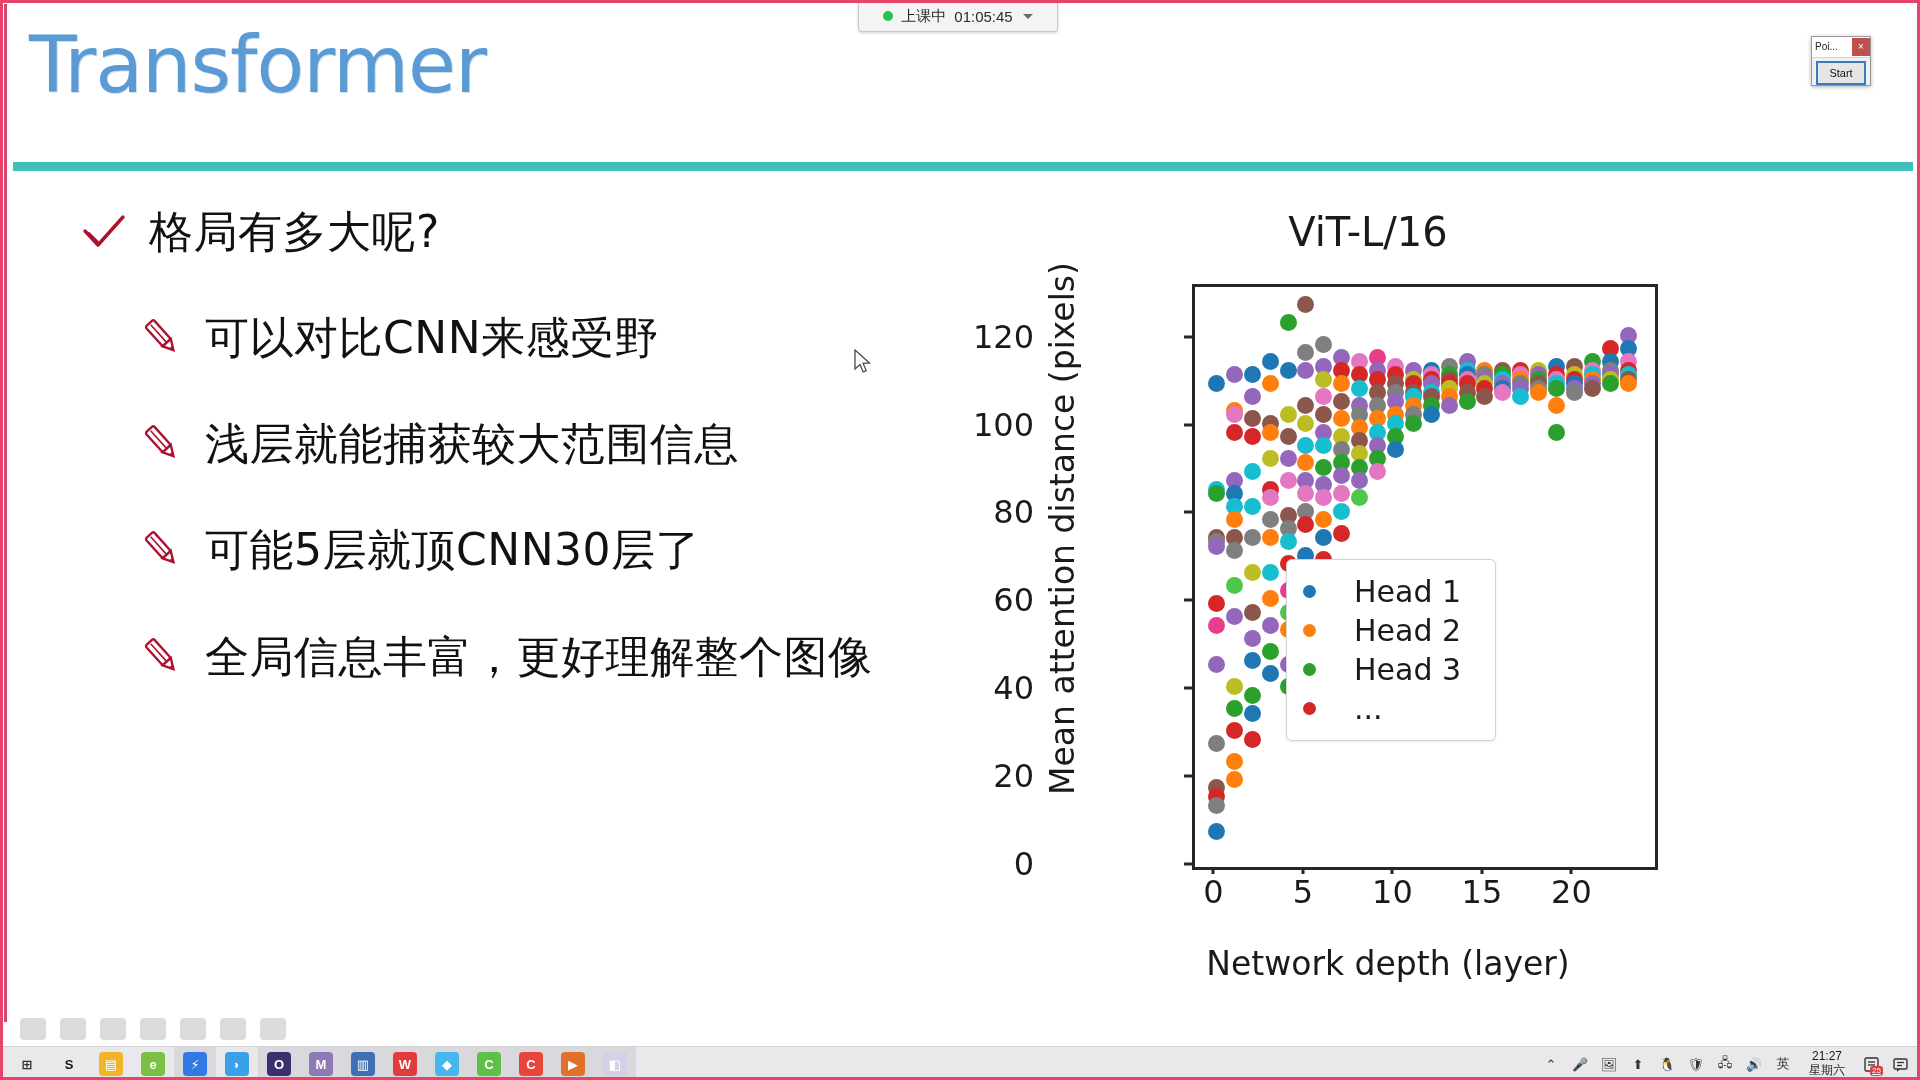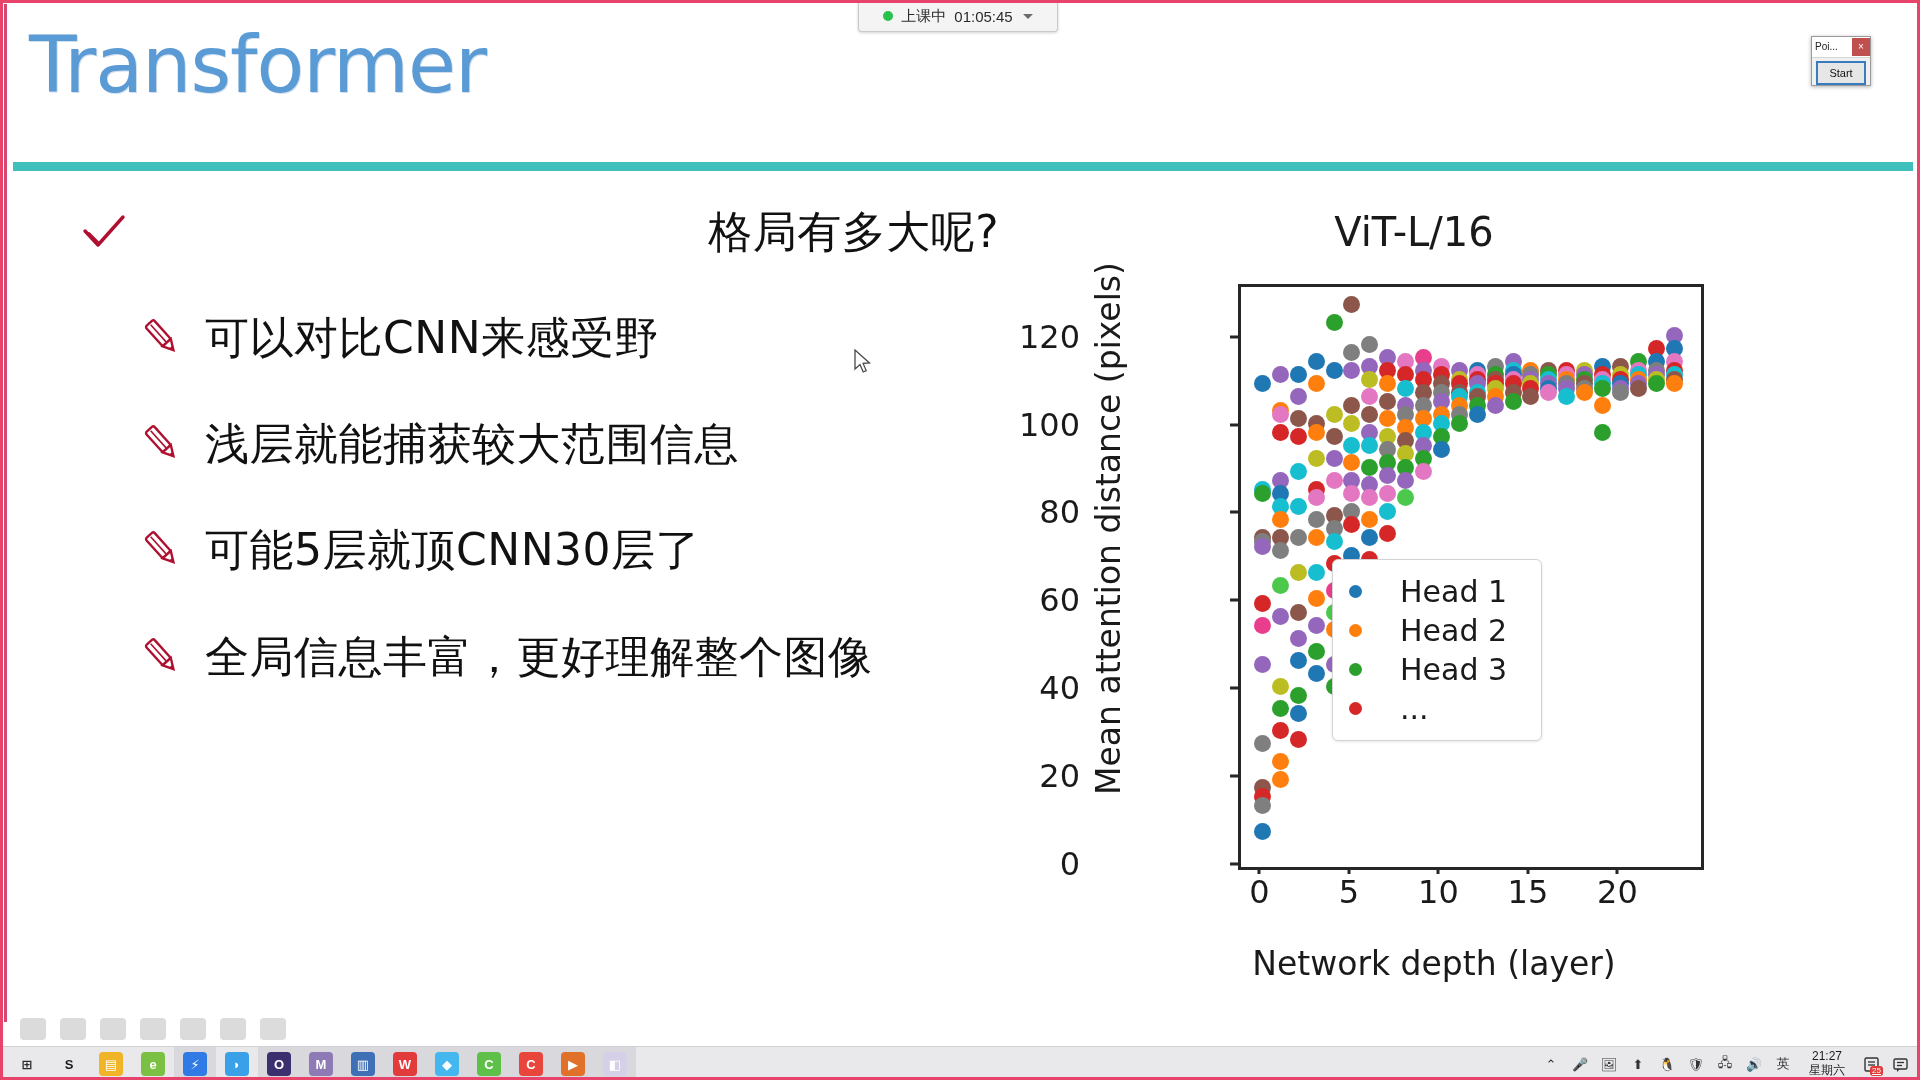--- a/index.html
+++ b/index.html
@@ -48,33 +48,33 @@
   #slide-title{
     position:absolute;left:22px;top:22px;
     font-size:78px;color:#5b9bd5;letter-spacing:-1px;line-height:1;
     text-shadow:1px 1px 0 rgba(120,160,205,.35);
     font-family:"DejaVu Sans","Liberation Sans",sans-serif;
   }
   #title-rule{position:absolute;left:6px;top:158px;width:1900px;height:9px;background:#3fc0bd;}
   
   #bullets{position:absolute;left:72px;top:205px;width:920px;}
   .blt{display:flex;align-items:flex-start;}
-  .blt-head{margin-bottom:58px;justify-content:space-between;}
+  .blt-head{margin-bottom:58px;}
   .blt-sub{margin-bottom:60px;margin-left:60px;}
   .blt-text{
     font-size:44px;color:#111;line-height:1.05;
     font-family:"DejaVu Sans","Liberation Sans",sans-serif;letter-spacing:.5px;
   }
   .blt-head .blt-text{font-size:44px;}
   .ico{flex:0 0 auto;margin-right:22px;}
   .ico svg{display:block;}
   
   #cursor{position:absolute;left:846px;top:345px;z-index:40;}
   
-  #chart-wrap{position:absolute;left:1067px;top:205px;width:680px;height:800px;}
+  #chart-wrap{position:absolute;left:1021px;top:205px;width:680px;height:800px;}
   #chart-title{
     position:absolute;left:0;top:0;width:680px;text-align:center;
     font-size:40px;color:#1a1a1a;font-family:"DejaVu Sans","Liberation Sans",sans-serif;
   }
   #ylabel{
     position:absolute;left:-246px;top:300px;width:560px;text-align:center;
     transform:rotate(-90deg);font-size:33px;color:#1a1a1a;
     font-family:"DejaVu Sans","Liberation Sans",sans-serif;
   }
   #xlabel{

